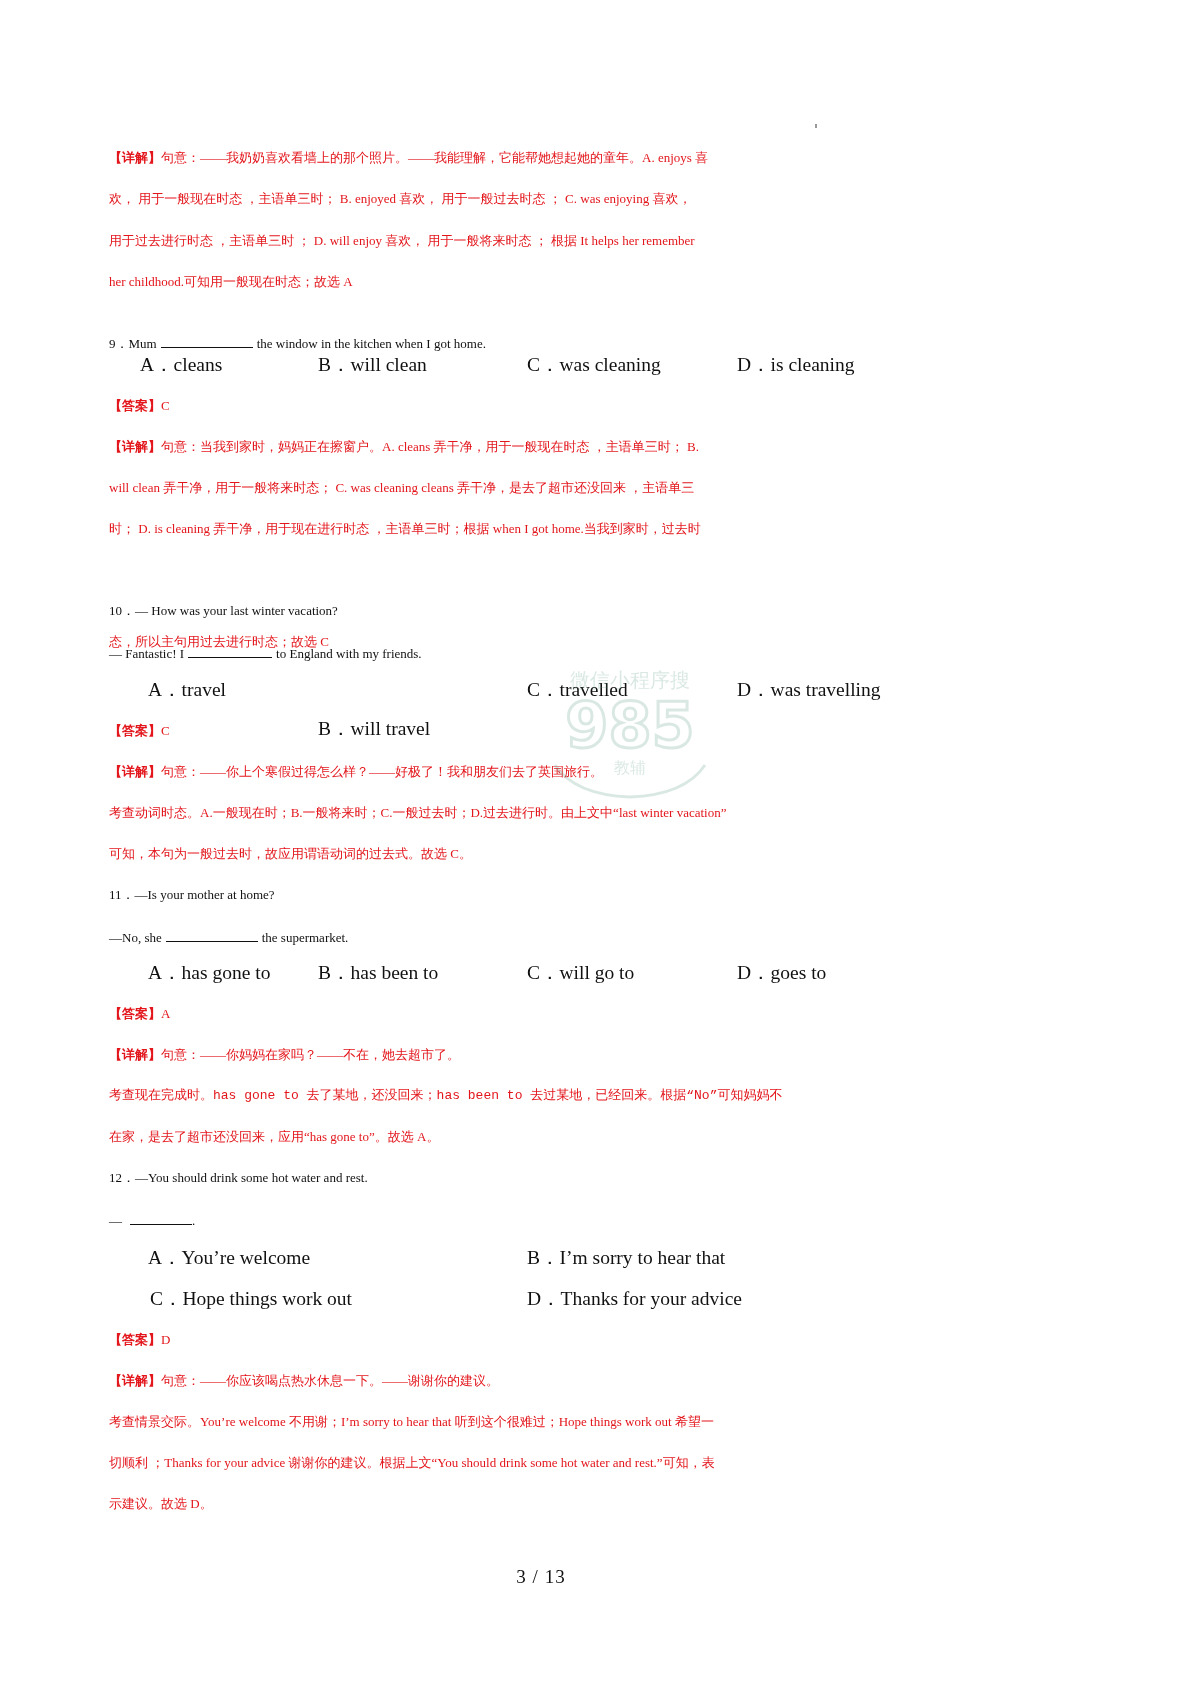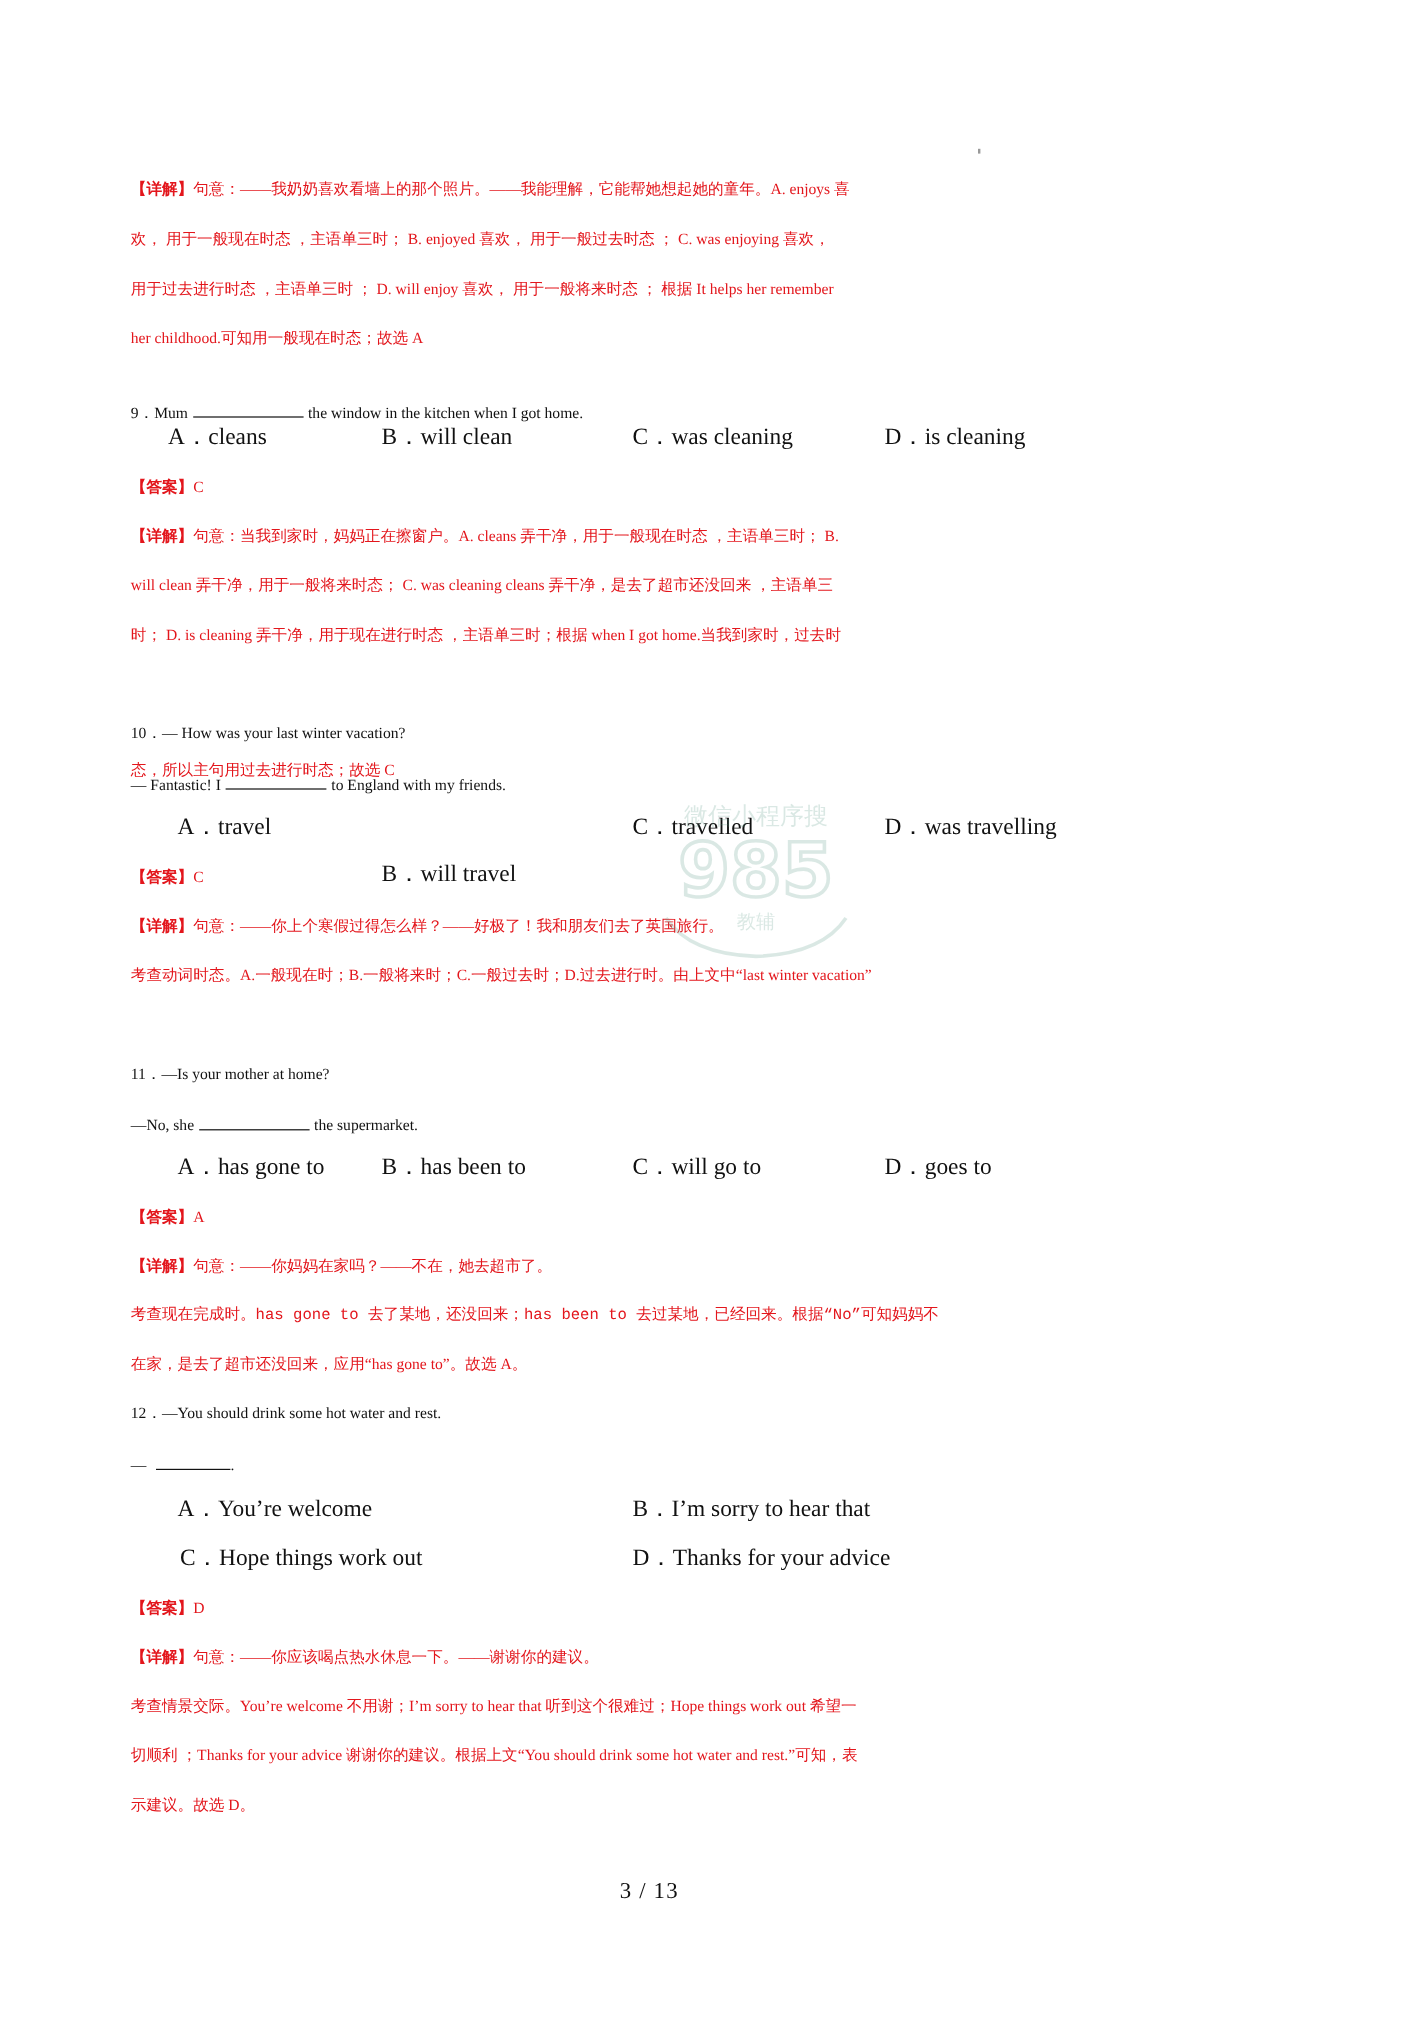--- a/index.html
+++ b/index.html
@@ -44,20 +44,21 @@
 
   <div class="line black" style="top:598px;"><span>10．</span><span>— How was your last winter vacation?</span></div>
   <div class="line black" style="top:639px;"><span>— Fantastic! I</span><span class="blank" style="width:84px;"></span><span>to England with my friends.</span></div>
   <div class="opt" style="top:677px; left:148px;">A．travel</div>
   <div class="opt" style="top:716px; left:318px;text-align:right;">B．will travel</div>
   <div class="opt" style="top:677px; left:527px;">C．travelled</div>
   <div class="opt" style="top:677px; left:737px;">D．was travelling</div>
   <div class="line red" style="top:718px;"><span class="bold-tag">【答案】</span><span>C</span></div>
   <div class="line red" style="top:759px;"><span class="bold-tag">【详解】</span><span>句意：——你上个寒假过得怎么样？——好极了！我和朋友们去了英国旅行。</span></div>
   <div class="line red" style="top:800px;">考查动词时态。A.一般现在时；B.一般将来时；C.一般过去时；D.过去进行时。由上文中“last winter vacation”</div>
+  <div class="line red" style="top:841px;">可知，本句为一般过去时，故应用谓语动词的过去式。故选 C。</div>
 
   <div class="line black" style="top:882px;"><span>11．</span><span>—Is your mother at home?</span></div>
   <div class="line black" style="top:923px;"><span>—No, she</span><span class="blank" style="width:92px;"></span><span>the supermarket.</span></div>
   <div class="opt" style="top:960px; left:148px;">A．has gone to</div>
   <div class="opt" style="top:960px; left:318px;">B．has been to</div>
   <div class="opt" style="top:960px; left:527px;">C．will go to</div>
   <div class="opt" style="top:960px; left:737px;">D．goes to</div>
   <div class="line red" style="top:1001px;"><span class="bold-tag">【答案】</span><span>A</span></div>
   <div class="line red" style="top:1042px;"><span class="bold-tag">【详解】</span><span>句意：——你妈妈在家吗？——不在，她去超市了。</span></div>
   <div class="line red" style="top:1083px;font-family:Liberation Mono, monospace;">考查现在完成时。has gone to 去了某地，还没回来；has been to 去过某地，已经回来。根据“No”可知妈妈不</div>

